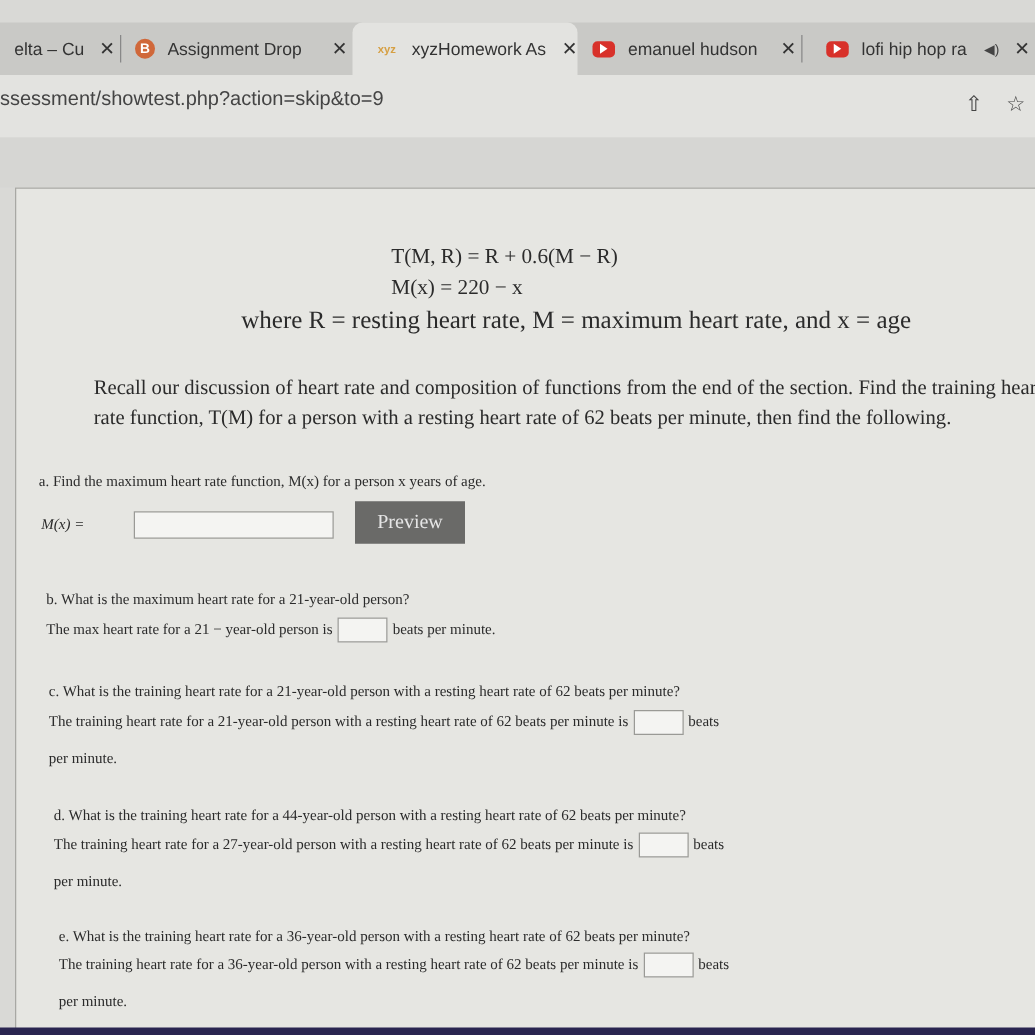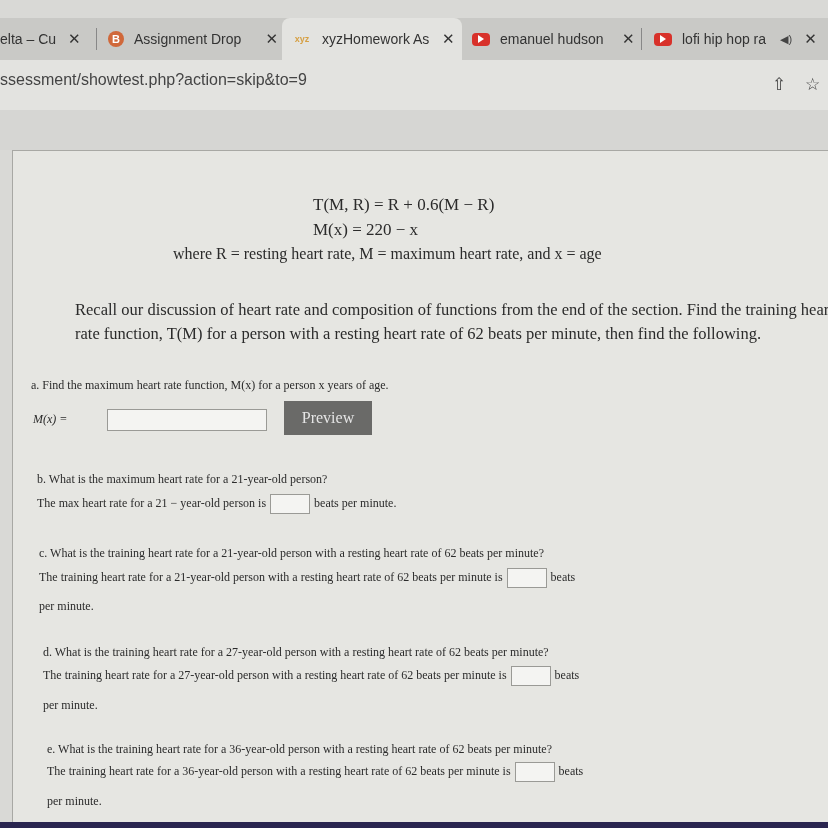--- a/index.html
+++ b/index.html
@@ -12,21 +12,21 @@
   }
   
   .tabbar {
     position: absolute; left: 0; top: 18px; width: 828px; height: 42px;
     background: #c9c9c6;
   }
   .tab {
     position: absolute; top: 0; height: 42px;
     display: flex; align-items: center;
     font-family: "Liberation Sans", sans-serif; font-size: 14px; color: #333;
-    white-space: nowrap; overflow: hidden;
+    white-space: nowrap; overflow: hidden; justify-content: flex-end;
   }
   .tab.active { background: #e3e3e0; border-radius: 8px 8px 0 0; }
   .tab .favicon {
     width: 16px; height: 16px; border-radius: 50%; margin-right: 10px;
     display: inline-flex; align-items: center; justify-content: center;
     font-size: 11px; color: #fff; font-weight: bold;
   }
   .favicon.brightspace { background: #d0683a; }
   .favicon.xyz { background: transparent; color: #d6a044; font-size: 9px; width: 20px; border-radius: 0; }
   .favicon.yt { background: #d8312a; border-radius: 4px; width: 18px; height: 13px; }
@@ -49,21 +49,21 @@
 
   .gap { position: absolute; left: 0; top: 110px; width: 828px; height: 40px; background: #d6d6d3; }
 
   
   .panel {
     position: absolute; left: 12px; top: 150px; width: 820px; height: 690px;
     background: #e6e6e2; border: 1px solid #a8a8a4;
   }
   .intro { position: absolute; left: 12px; top: 16px; font-size: 17px; }
   .formula { position: absolute; font-size: 17px; }
-  .where { position: absolute; left: 160px; top: 94px; font-size: 16px; }
+  .where { position: absolute; left: 180px; top: 94px; font-size: 20px; }
   .para { position: absolute; left: 18px; top: 147px; width: 780px; font-size: 16.5px; line-height: 24px; margin-left: 44px; }
 
   .q { position: absolute; font-size: 12px; line-height: 24px; }
   .ans-box {
     display: inline-block; vertical-align: middle; width: 40px; height: 20px;
     background: #f4f4f2; border: 1px solid #9a9a96; margin: 0 4px;
   }
   .wide-input {
     position: absolute; width: 160px; height: 22px; background: #f4f4f2; border: 1px solid #9a9a96;
   }
@@ -128,21 +128,21 @@
   <div class="q" style="left:24px;top:340px;">
     <span>The max heart rate for a 21 − year-old person is</span><span class="ans-box"></span><span>beats per minute.</span>
   </div>
 
   <div class="q" style="left:26px;top:390px;">c. What is the training heart rate for a 21-year-old person with a resting heart rate of 62 beats per minute?</div>
   <div class="q" style="left:26px;top:414px;">
     <span>The training heart rate for a 21-year-old person with a resting heart rate of 62 beats per minute is</span><span class="ans-box"></span><span>beats</span>
   </div>
   <div class="q" style="left:26px;top:443px;">per minute.</div>
 
-  <div class="q" style="left:30px;top:489px;">d. What is the training heart rate for a 27-year-old person with a resting heart rate of 62 beats per minute?</div>
+  <div class="q" style="left:30px;top:489px;">d. What is the training heart rate for a 44-year-old person with a resting heart rate of 62 beats per minute?</div>
   <div class="q" style="left:30px;top:512px;">
     <span>The training heart rate for a 27-year-old person with a resting heart rate of 62 beats per minute is</span><span class="ans-box"></span><span>beats</span>
   </div>
   <div class="q" style="left:30px;top:542px;">per minute.</div>
 
   <div class="q" style="left:34px;top:586px;">e. What is the training heart rate for a 36-year-old person with a resting heart rate of 62 beats per minute?</div>
   <div class="q" style="left:34px;top:608px;">
     <span>The training heart rate for a 36-year-old person with a resting heart rate of 62 beats per minute is</span><span class="ans-box"></span><span>beats</span>
   </div>
   <div class="q" style="left:34px;top:638px;">per minute.</div>

